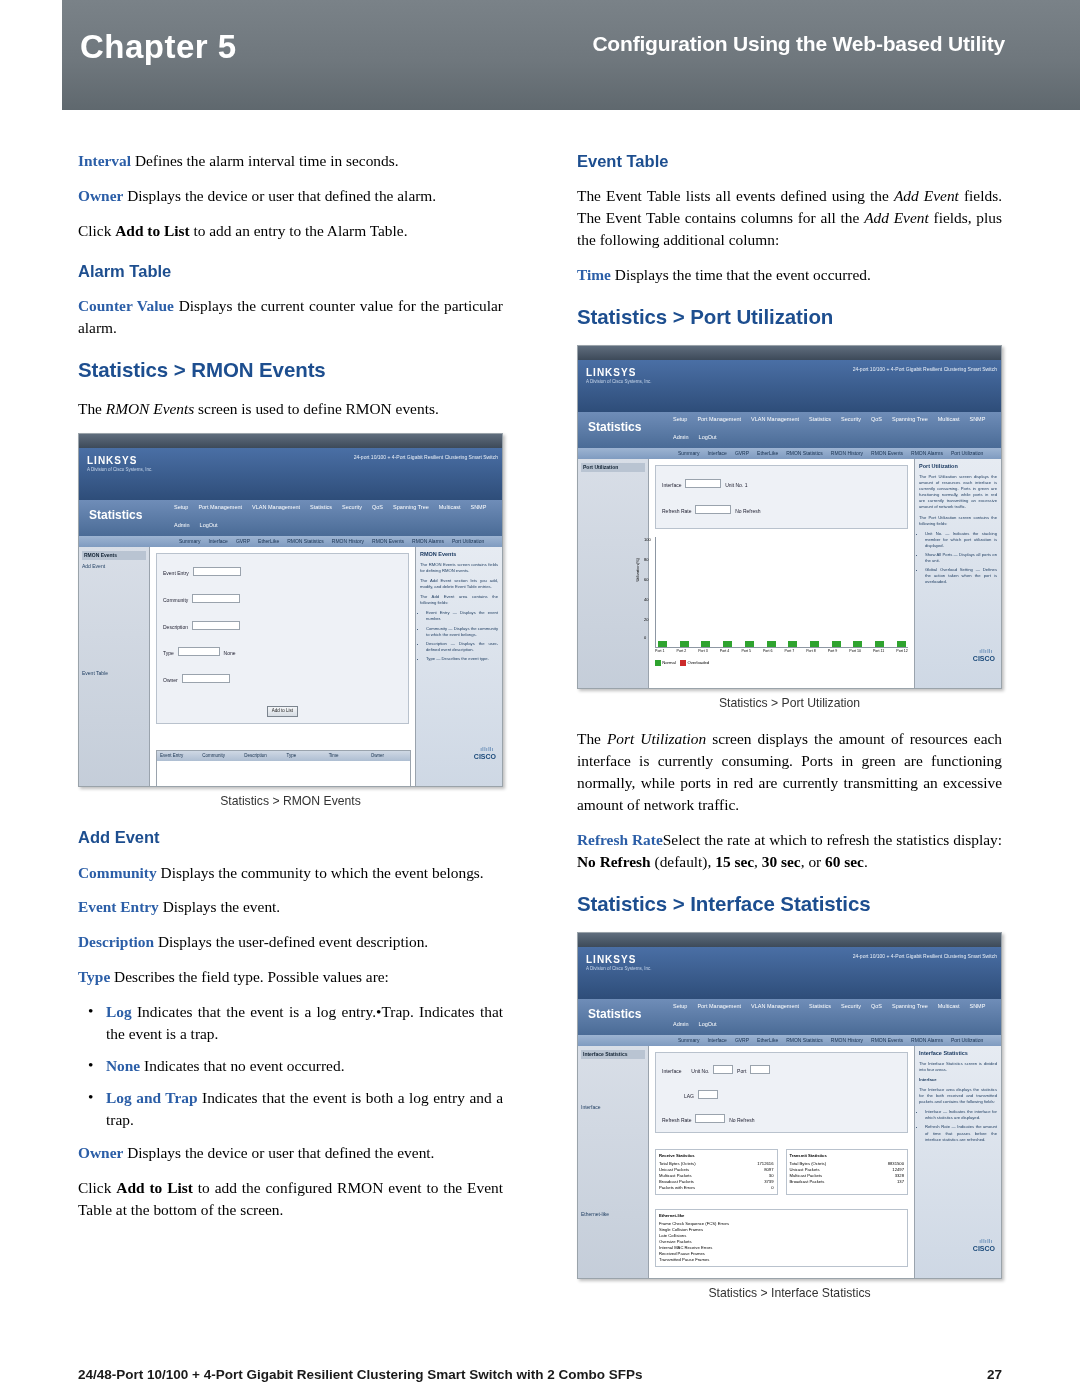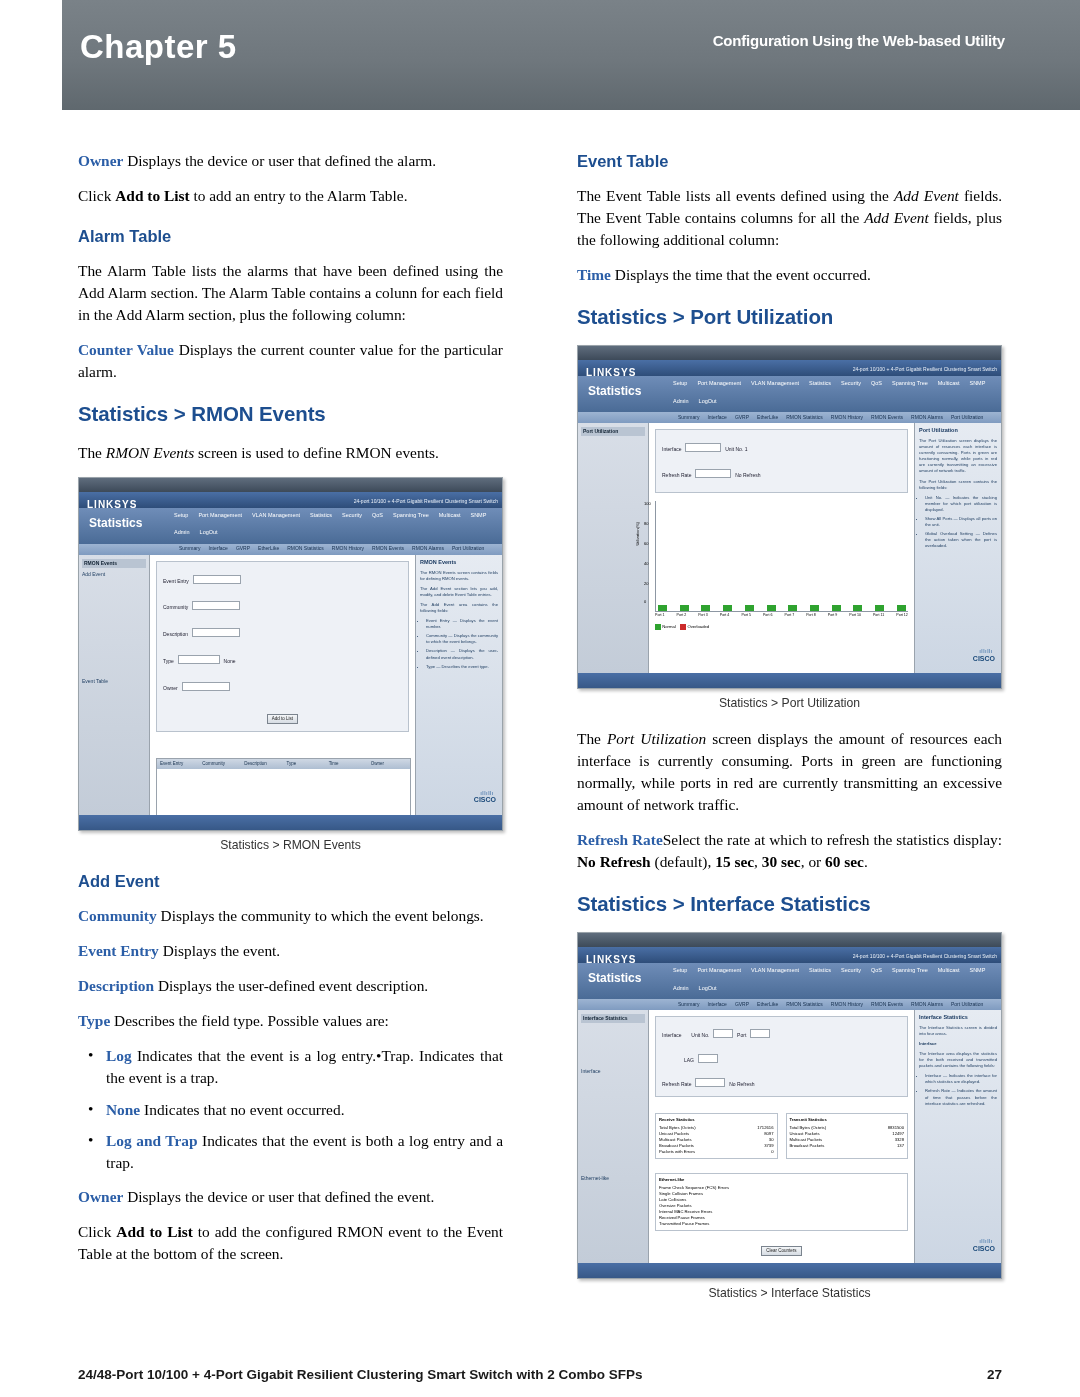--- a/index.html
+++ b/index.html
@@ -38,21 +38,21 @@
     font-size: 33px;
     color: #ffffff;
     letter-spacing: 0.5px;
   }
   .header-right {
     position: absolute;
     right: 75px;
     top: 32px;
     font-family: "Liberation Sans", sans-serif;
     font-weight: bold;
-    font-size: 15px;
+    font-size: 21px;
     color: #ffffff;
     letter-spacing: -0.2px;
   }
 
   
   .col {
     position: absolute;
     top: 150px;
     width: 425px;
     font-size: 15.4px;
@@ -122,21 +122,21 @@
     background: #dfe3e8;
     box-shadow: 2px 2px 3px rgba(0,0,0,0.25);
     position: relative;
     overflow: hidden;
   }
   .shot .topbar {
     height: 14px;
     background: linear-gradient(to bottom,#5f6d7d,#3d4a59);
   }
   .shot .brandbar {
-    height: 16px;
+    height: 52px;
     background: linear-gradient(to bottom,#4a6fa5,#2e4d79);
     position: relative;
   }
   .shot .brand {
     position: absolute;
     left: 8px; top: 6px;
     color: #ffffff;
     font-family: "Liberation Sans", sans-serif;
     font-size: 10px;
     font-weight: bold;
@@ -321,31 +321,34 @@
   <div class="header-left-white"></div>
   <div class="chapter-title">
     <span>Chapter</span>
     <span>5</span>
   </div>
   <div class="header-right">Configuration Using the Web-based Utility</div>
 </div>
 
 <div class="col col-left">
 
+  <p>
+    <span class="lead">Interval</span>
+    <span>Defines the alarm interval time in seconds.</span>
+  </p>
 
   <p>
     <span class="lead">Owner</span>
     <span>Displays the device or user that defined the alarm.</span>
   </p>
 
   <p><span>Click </span><b>Add to List</b><span> to add an entry to the Alarm Table.</span></p>
 
   <h3>Alarm Table</h3>
 
-  <p>The Alarm Table lists the alarms that have been defined using the Add Alarm section. The Alarm Table contains a colunn for each field in the Add Alarm section, plus the following column:</p>
 
   <p>
     <span class="lead">Counter Value</span>
     <span>Displays the current counter value for the particular alarm.</span>
   </p>
 
   <h2>Statistics &gt; RMON Events</h2>
 
   <p><span>The </span><i>RMON Events</i><span> screen is used to define RMON events.</span></p>
 

